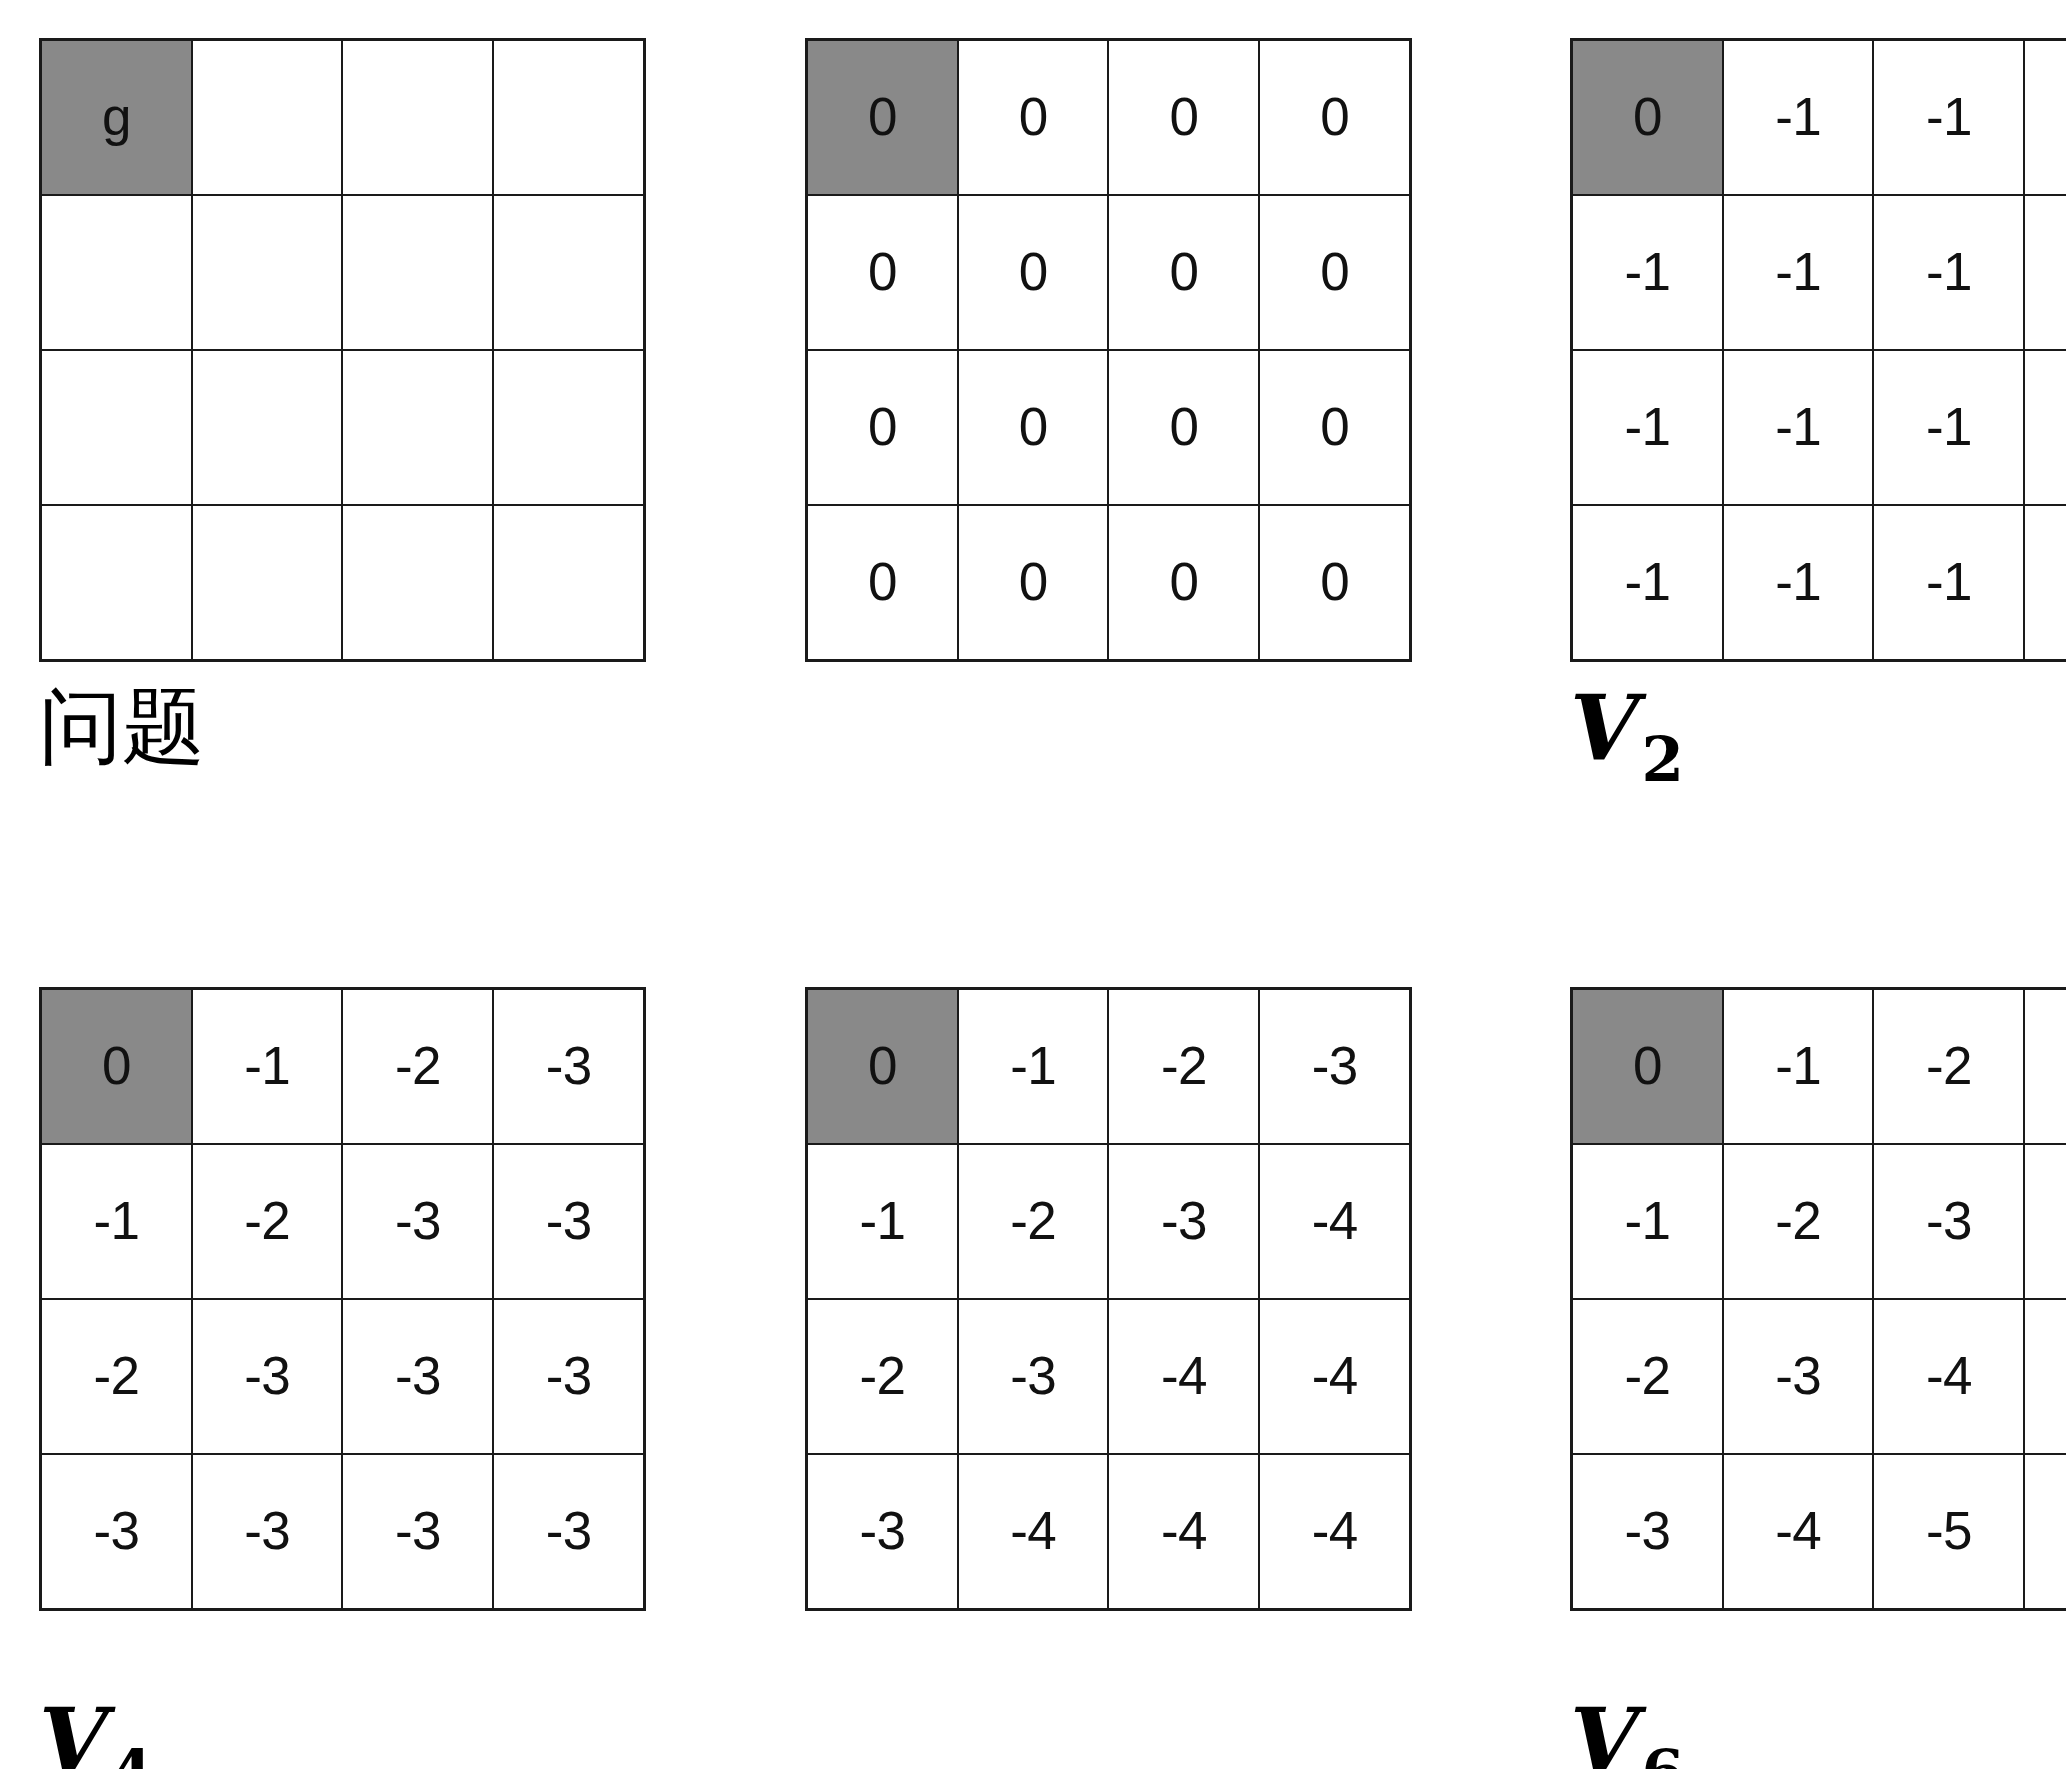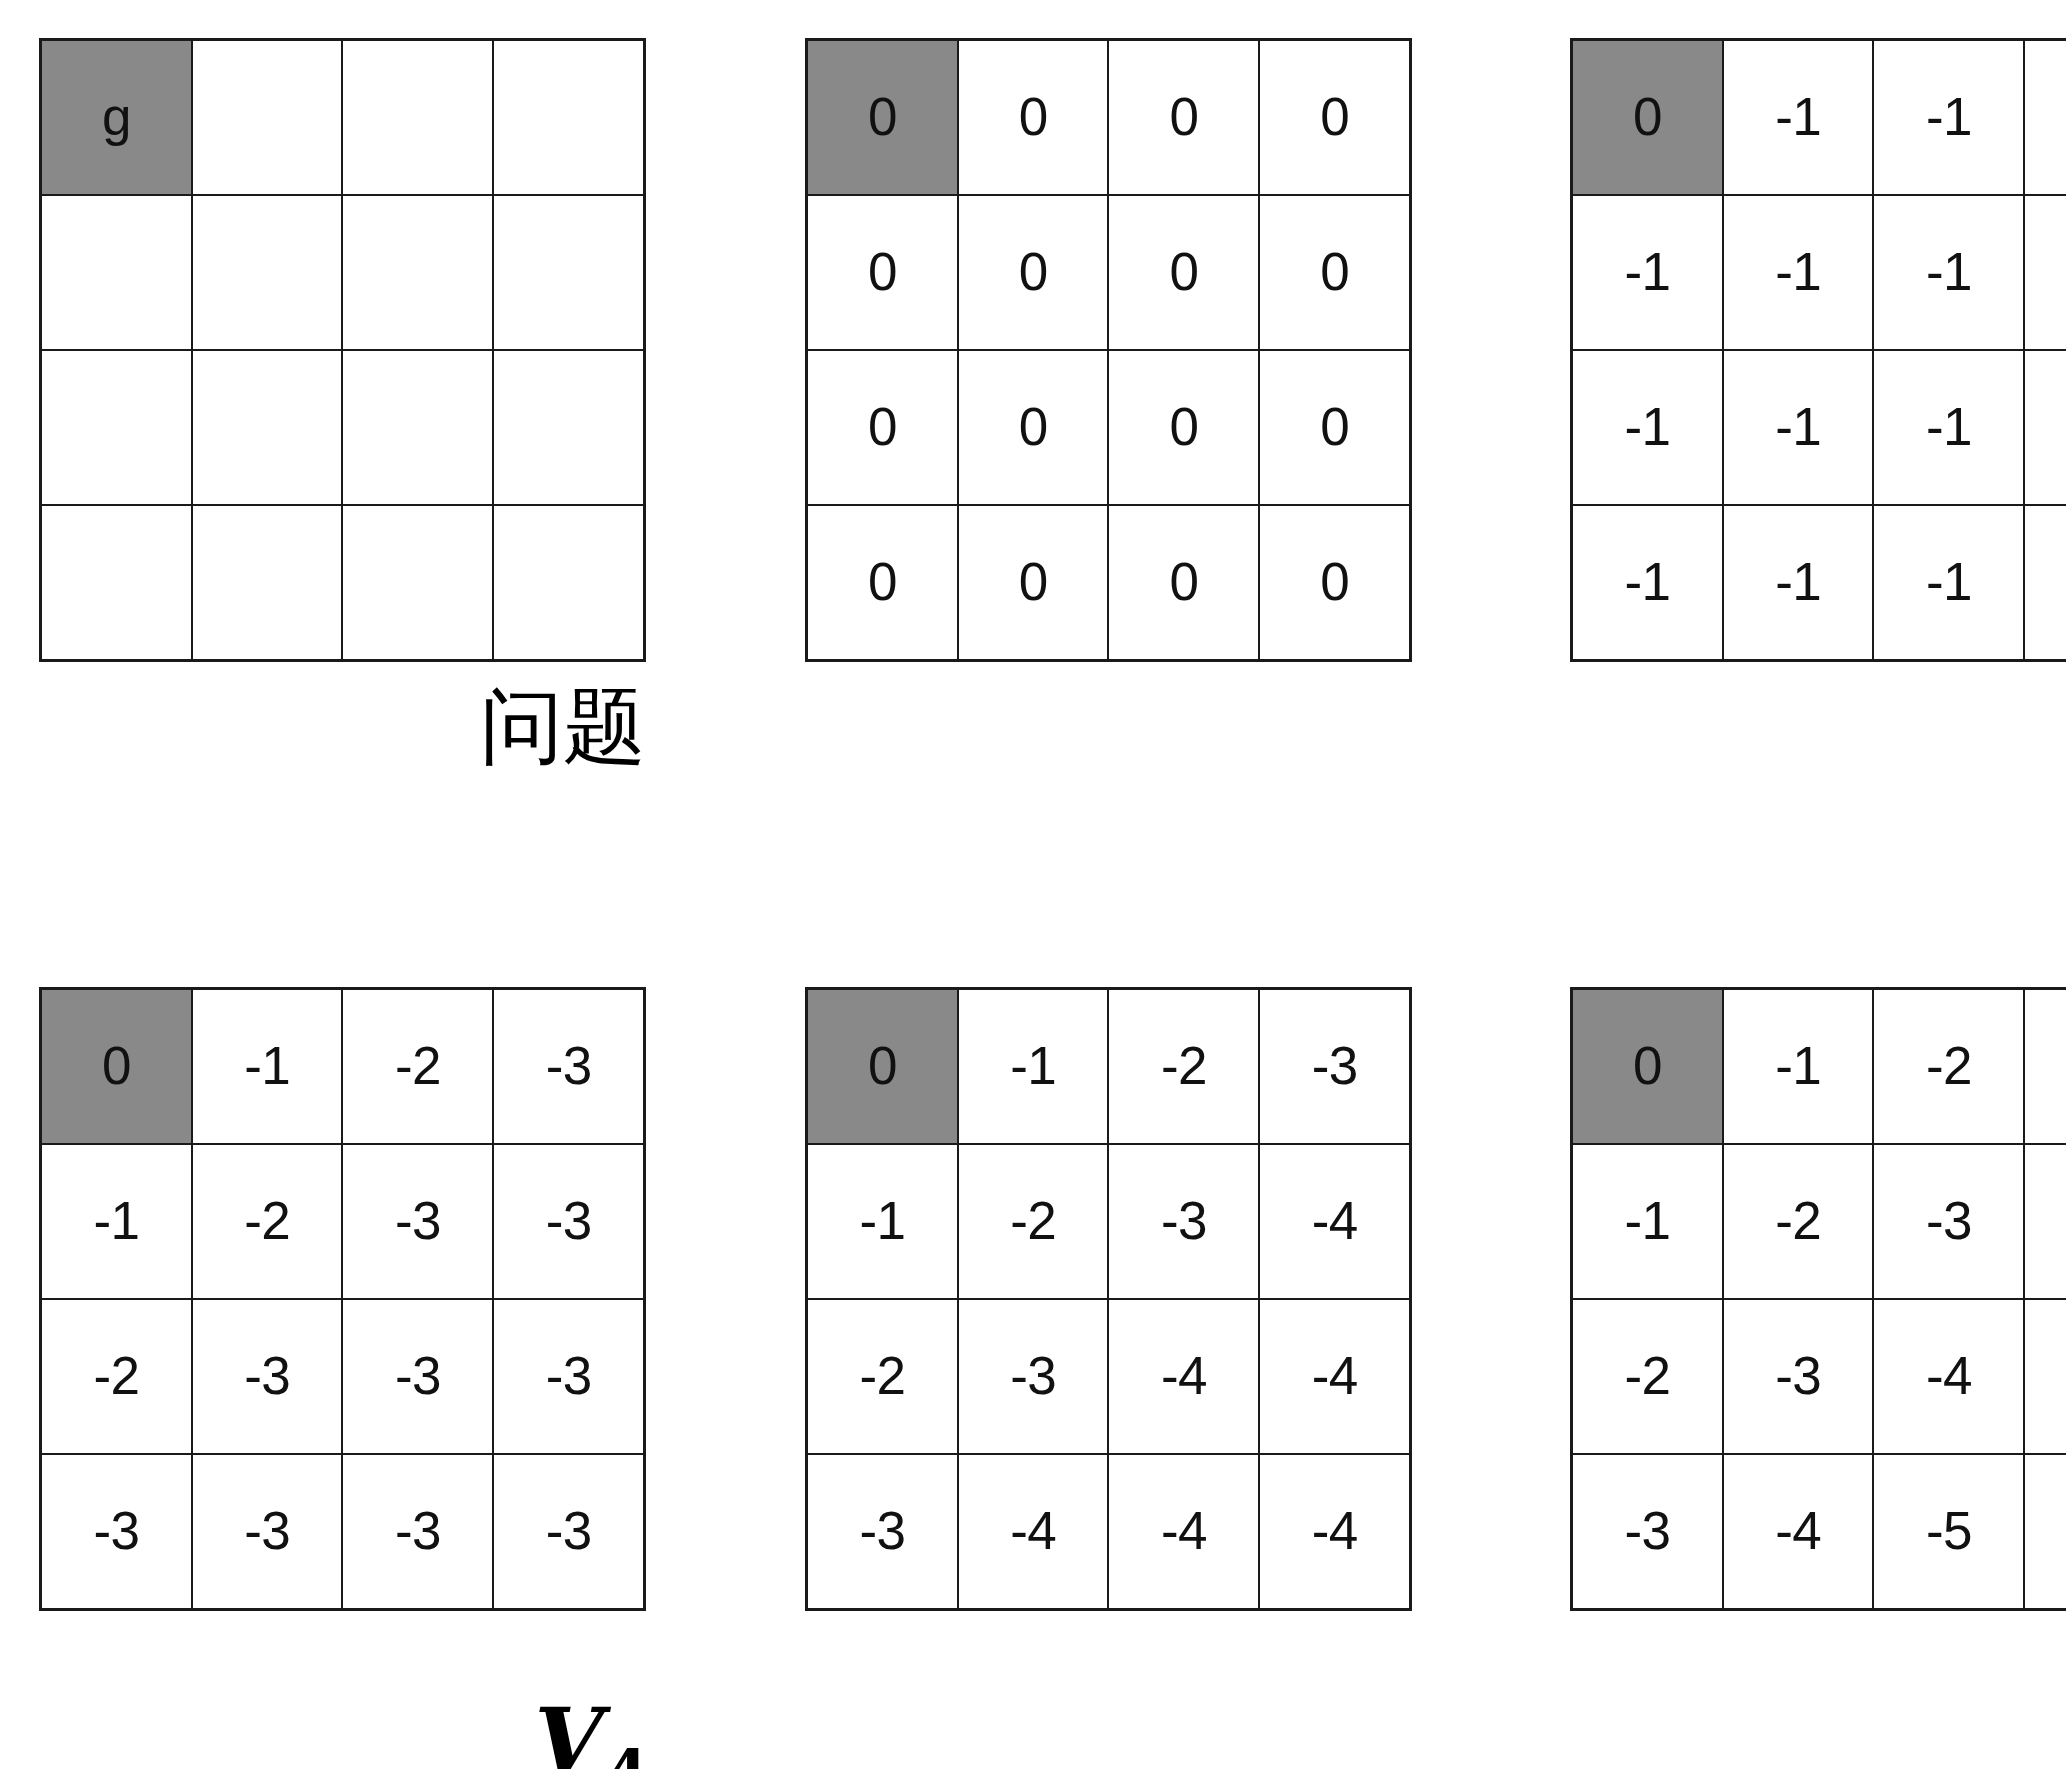--- a/index.html
+++ b/index.html
@@ -60,21 +60,21 @@
 
   .grid td.start {
     background: #898989;
   }
 
   
   .caption {
     position: absolute;
     left: 0;
     width: 607px;
-    text-align: right;
+    text-align: left;
     color: #000000;
     white-space: nowrap;
   }
 
   .caption.cn {
     top: 647px;
     font-family: "DejaVu Serif", serif;
     font-size: 83px;
     line-height: 1;
     font-weight: 400;

